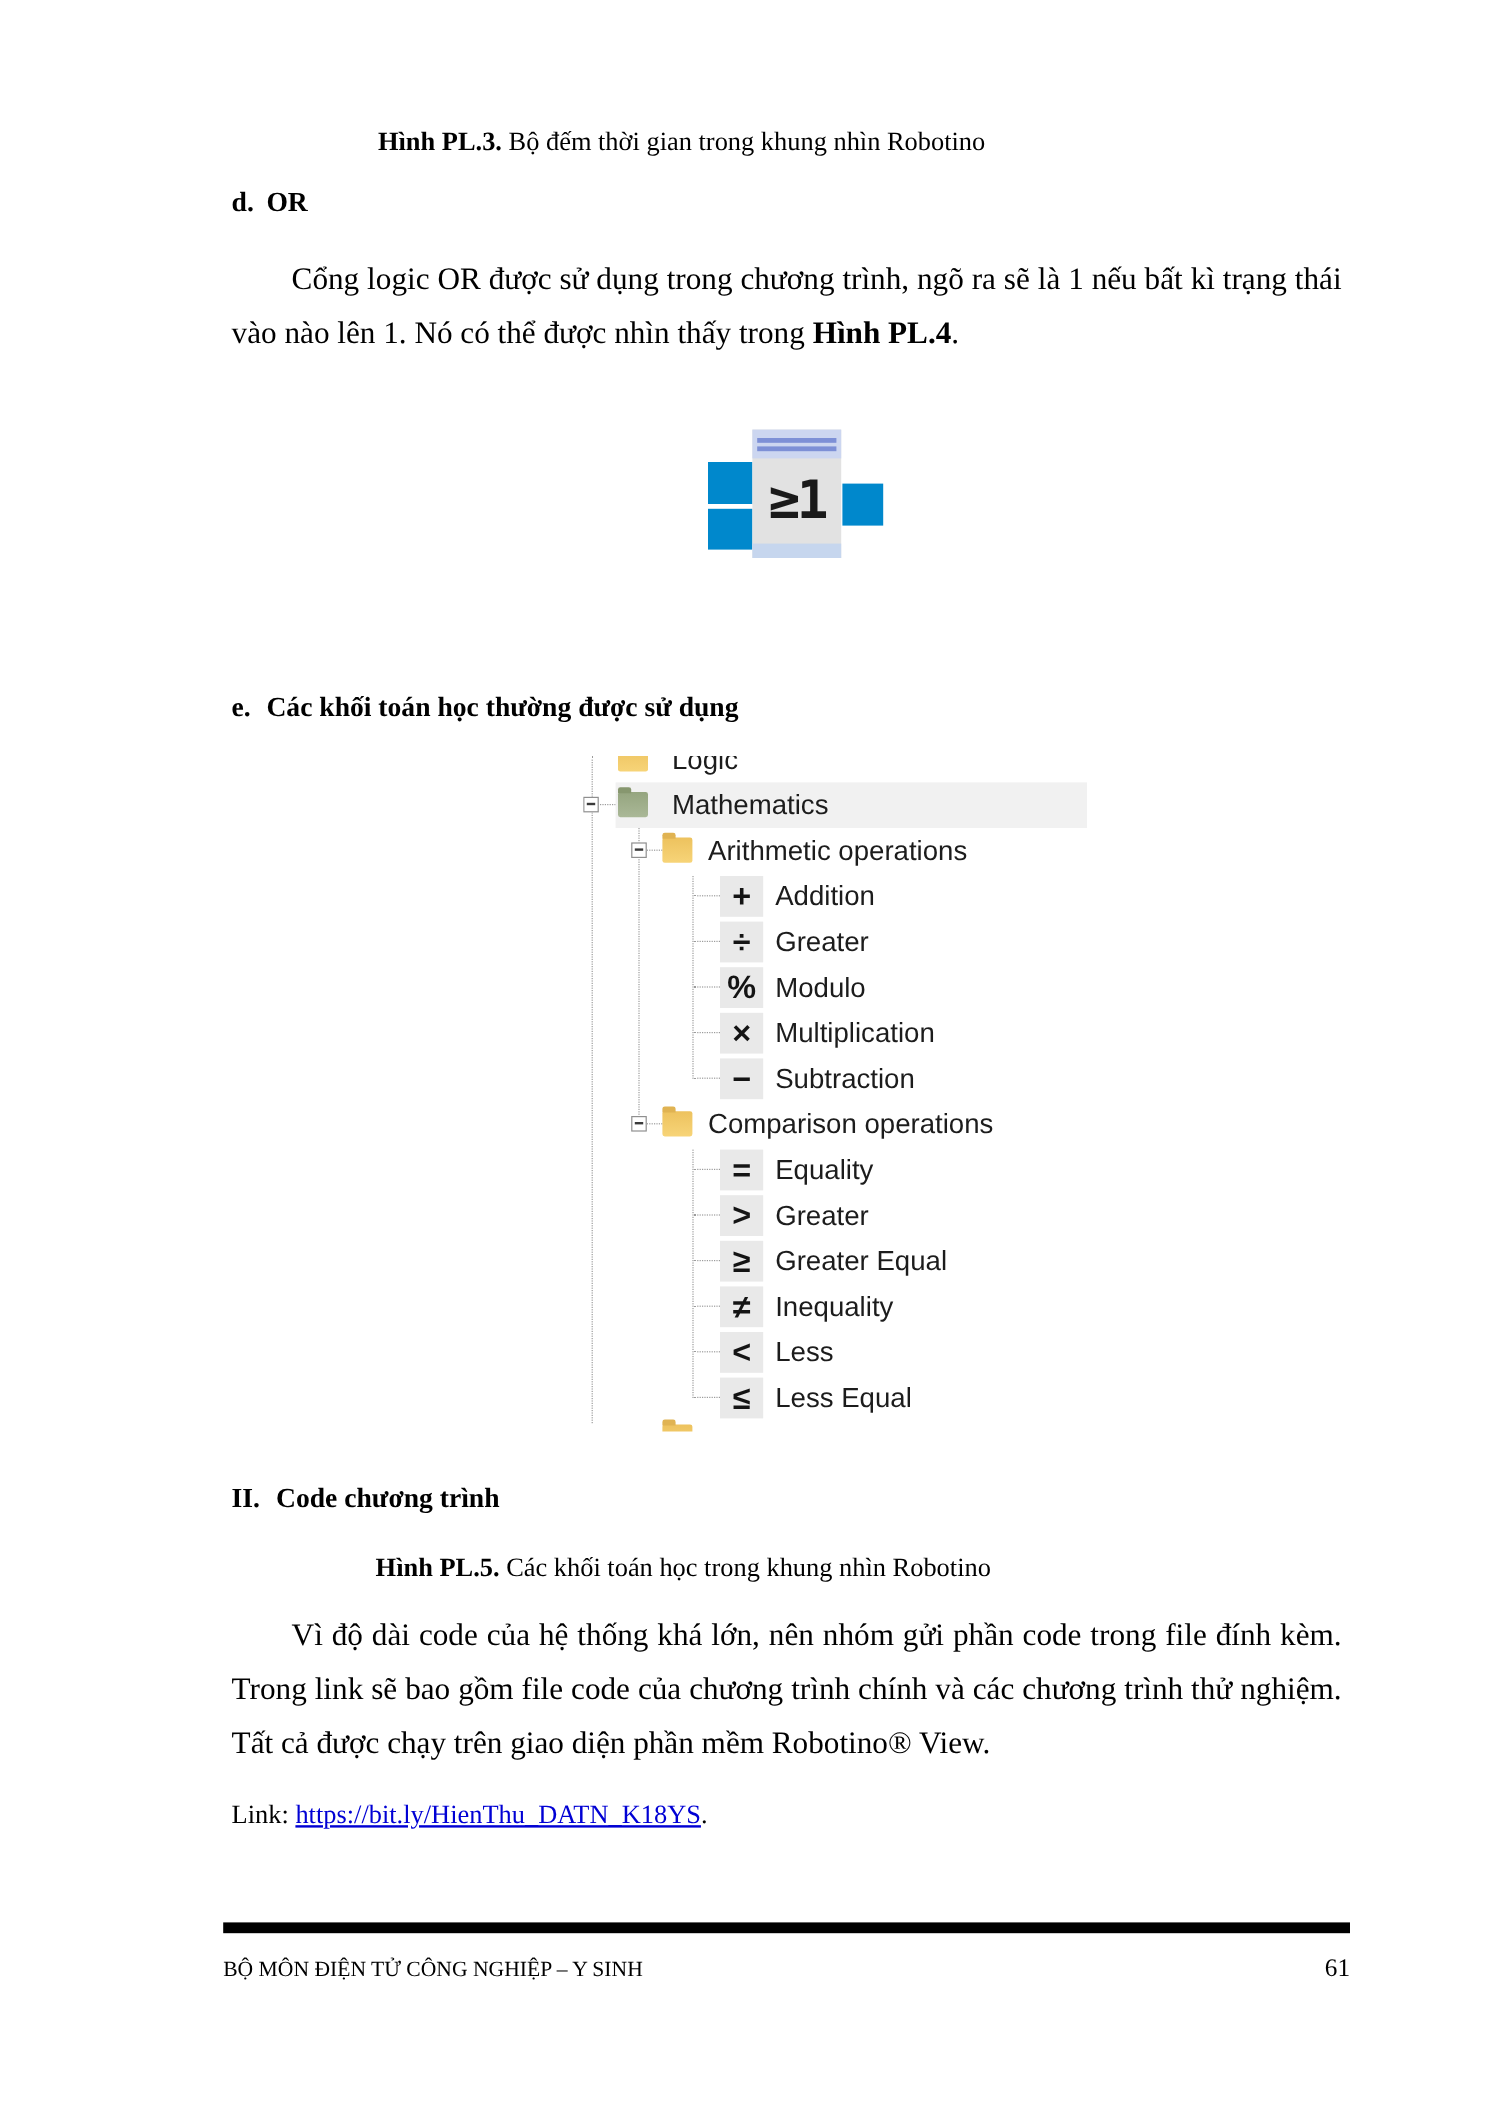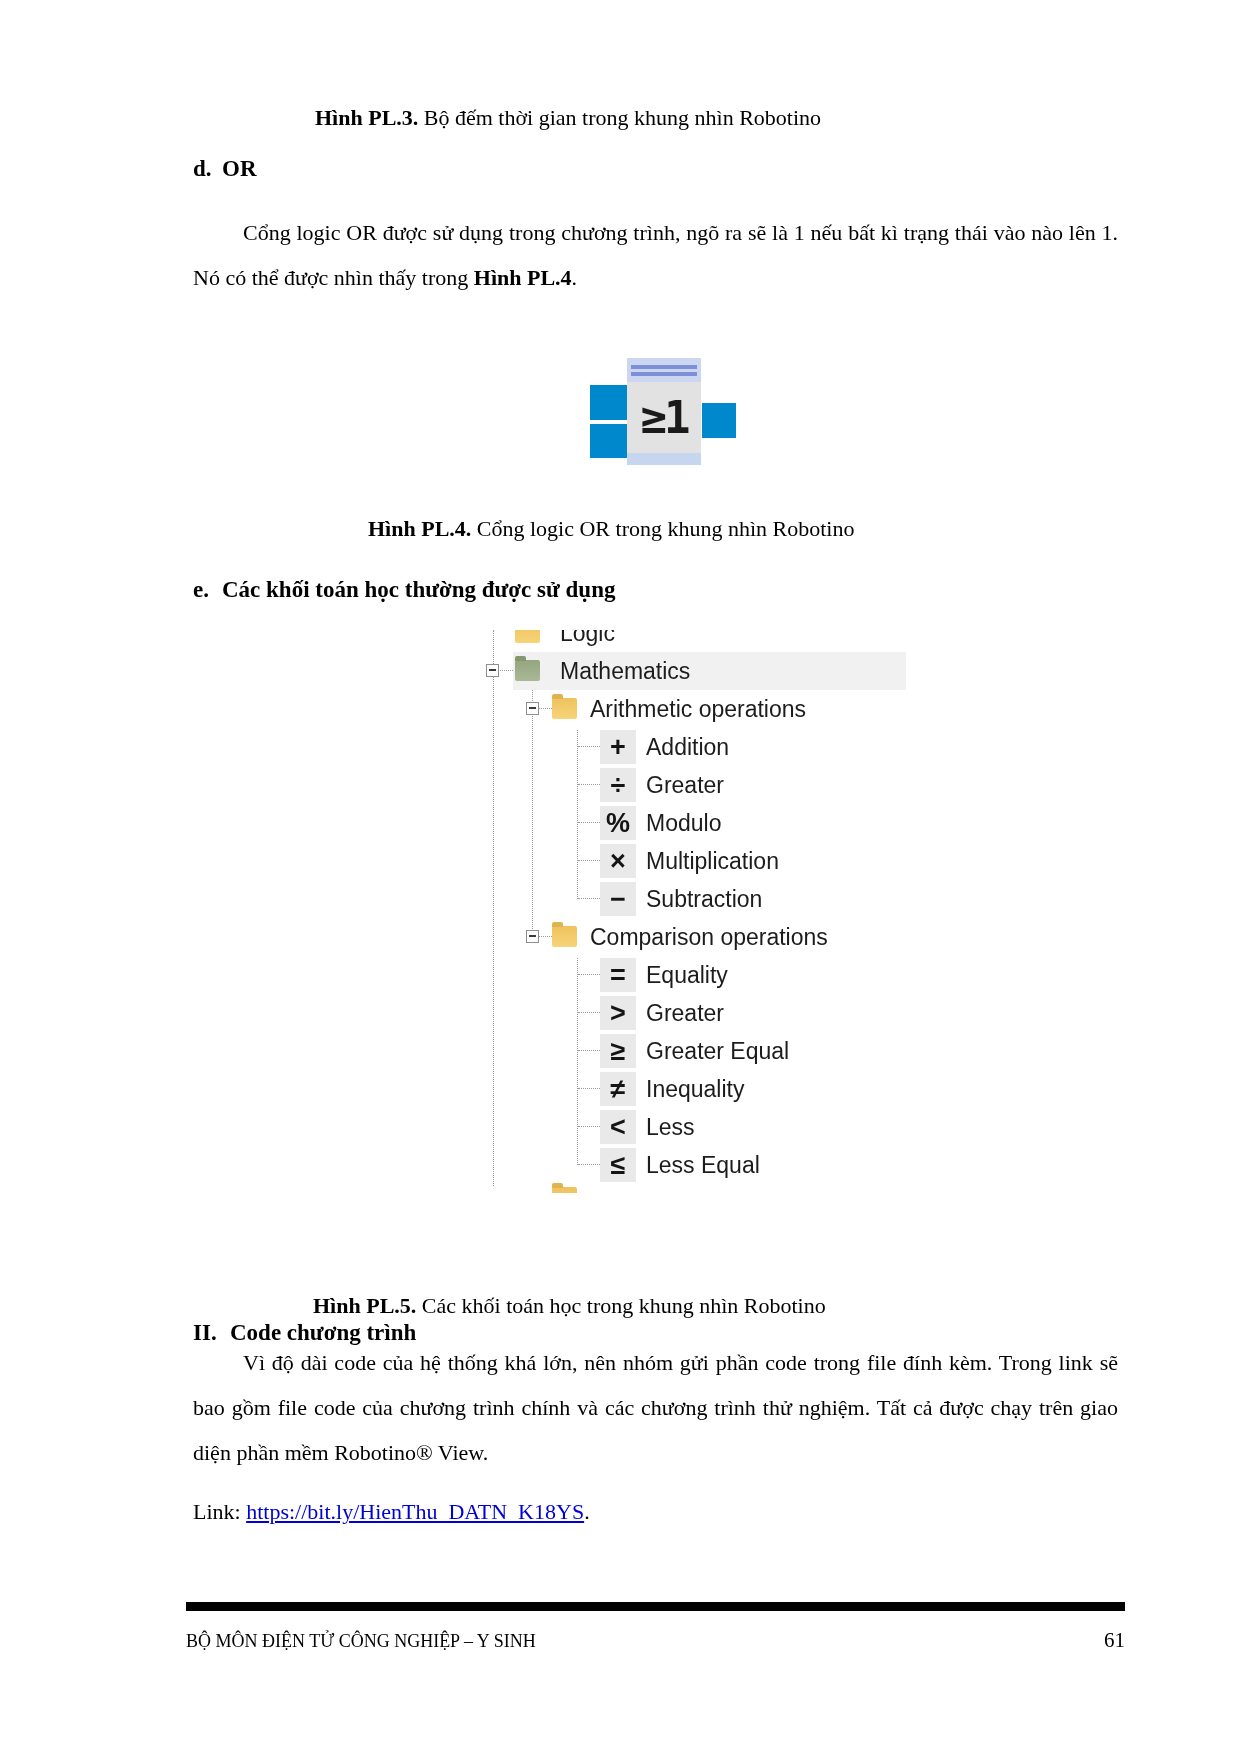--- a/index.html
+++ b/index.html
@@ -9,21 +9,21 @@
     font-family:"Liberation Serif","DejaVu Serif",serif; color:#000;
   }
   
   .caption{position:absolute; font-size:22px; line-height:30px; white-space:nowrap;}
   .caption b{font-weight:bold;}
   .heading{position:absolute; font-size:23px; font-weight:bold; white-space:nowrap;}
   .heading .hnum{position:absolute; left:0; top:0;}
   .heading .htitle{position:absolute; top:0;}
   .para{
     position:absolute; left:193px; width:925px;
-    font-size:22px; line-height:45px; text-align:justify; text-indent:50px;
+    font-size:26px; line-height:45px; text-align:justify; text-indent:50px;
   }
   .para .bref{font-weight:bold;}
   .linkline{position:absolute; left:193px; font-size:22px; line-height:30px;}
   .linkline a{color:#0000d4; text-decoration:underline;}
   
   .or-fig{position:absolute; left:588px; top:355px; width:150px; height:112px;}
   .or-in,.or-out{position:absolute; background:#0088cc;}
   .or-in1{left:2px;  top:30px; width:37px; height:35px;}
   .or-in2{left:2px;  top:69px; width:37px; height:34px;}
   .or-out{left:114px; top:48px; width:34px; height:35px;}
@@ -93,23 +93,20 @@
     <div class="or-block">
       <div class="or-head">
         <div class="or-stripe s1"></div>
         <div class="or-stripe s2"></div>
       </div>
       <div class="or-sym">≥1</div>
       <div class="or-footstripe"></div>
     </div>
   </div>
 
-  <div class="caption" style="left:368px; top:514px;">
-    <b>Hình PL.4.</b><span> Cổng logic OR trong khung nhìn Robotino</span>
-  </div>
 
   <div class="heading" style="left:193px; top:577px; width:700px; height:30px;">
     <span class="hnum">e.</span>
     <span class="htitle" style="left:29px;">Các khối toán học thường được sử dụng</span>
   </div>
 
   <div class="tree">
 
     <div class="tv" style="left:7px;  top:0;     height:556px;"></div>
     <div class="tv" style="left:46px; top:60px;  height:247px;"></div>
@@ -197,21 +194,21 @@
       <div class="tlabel lab3">Less Equal</div>
     </div>
 
     <div class="folder" style="left:66px; top:557px;"></div>
   </div>
 
   <div class="caption" style="left:313px; top:1291px;">
     <b>Hình PL.5.</b><span> Các khối toán học trong khung nhìn Robotino</span>
   </div>
 
-  <div class="heading" style="left:193px; top:1320px; width:500px; height:30px;font-family:Liberation Serif, serif;">
+  <div class="heading" style="left:193px; top:1236px; width:500px; height:30px;font-family:Liberation Serif, serif;">
     <span class="hnum">II.</span>
     <span class="htitle" style="left:37px;">Code chương trình</span>
   </div>
 
   <div class="para" style="top:1340px;">
     <span>Vì độ dài code của hệ thống khá lớn, nên nhóm gửi phần code trong file đính kèm. Trong link sẽ bao gồm file code của chương trình chính và các chương trình thử nghiệm. Tất cả được chạy trên giao diện phần mềm Robotino® View.</span>
   </div>
 
   <div class="linkline" style="top:1497px;">
     <span>Link: </span><a href="#">https://bit.ly/HienThu_DATN_K18YS</a><span>.</span>

